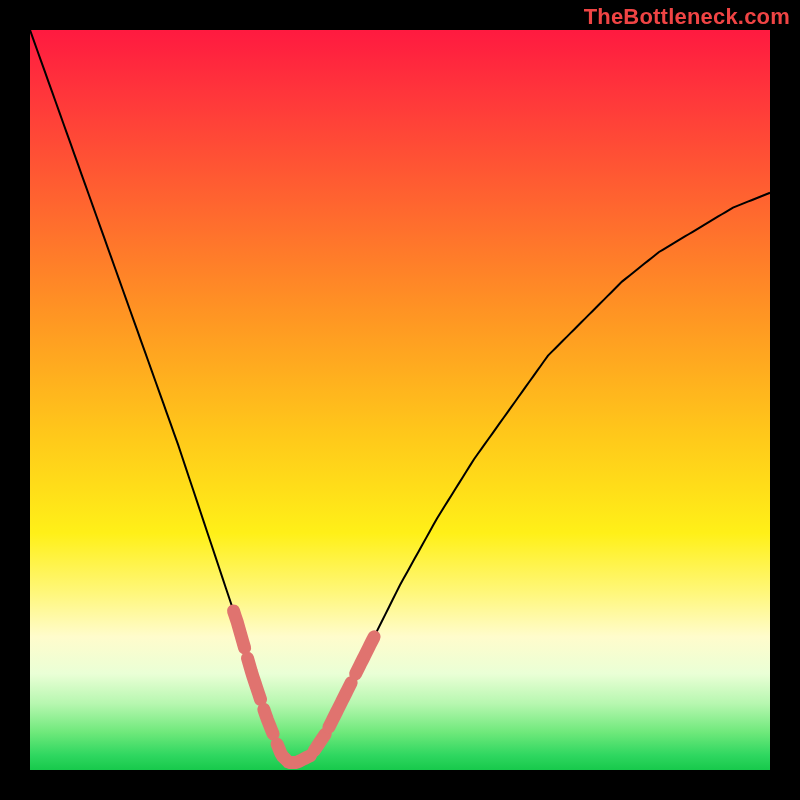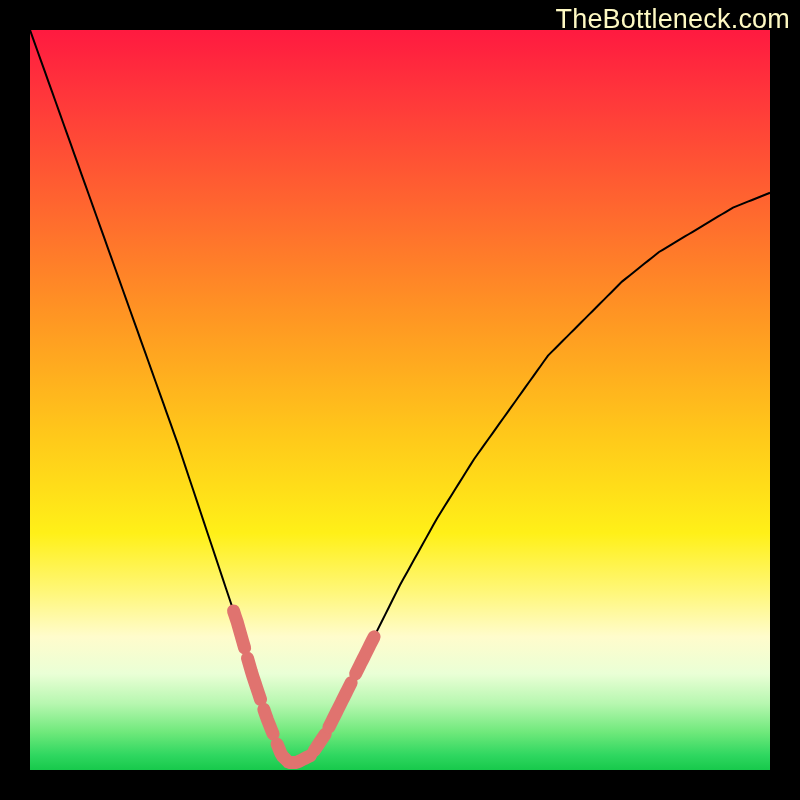--- a/index.html
+++ b/index.html
@@ -41,23 +41,23 @@
       #b7f7b0 91%,
       #6de87a 95%,
       #2fd760 98%,
       #17c94b 100%
     );
   }
   .watermark {
     position: absolute;
     top: 4px;
     right: 10px;
-    color: #fef9c3;
-    font-size: 27px;
-    font-weight: 400;
+    color: #ef4444;
+    font-size: 22px;
+    font-weight: 700;
     letter-spacing: 0.2px;
     user-select: none;
   }
   svg.curve {
     position: absolute;
     inset: 0;
   }
   .curve-path {
     fill: none;
     stroke: #000;

